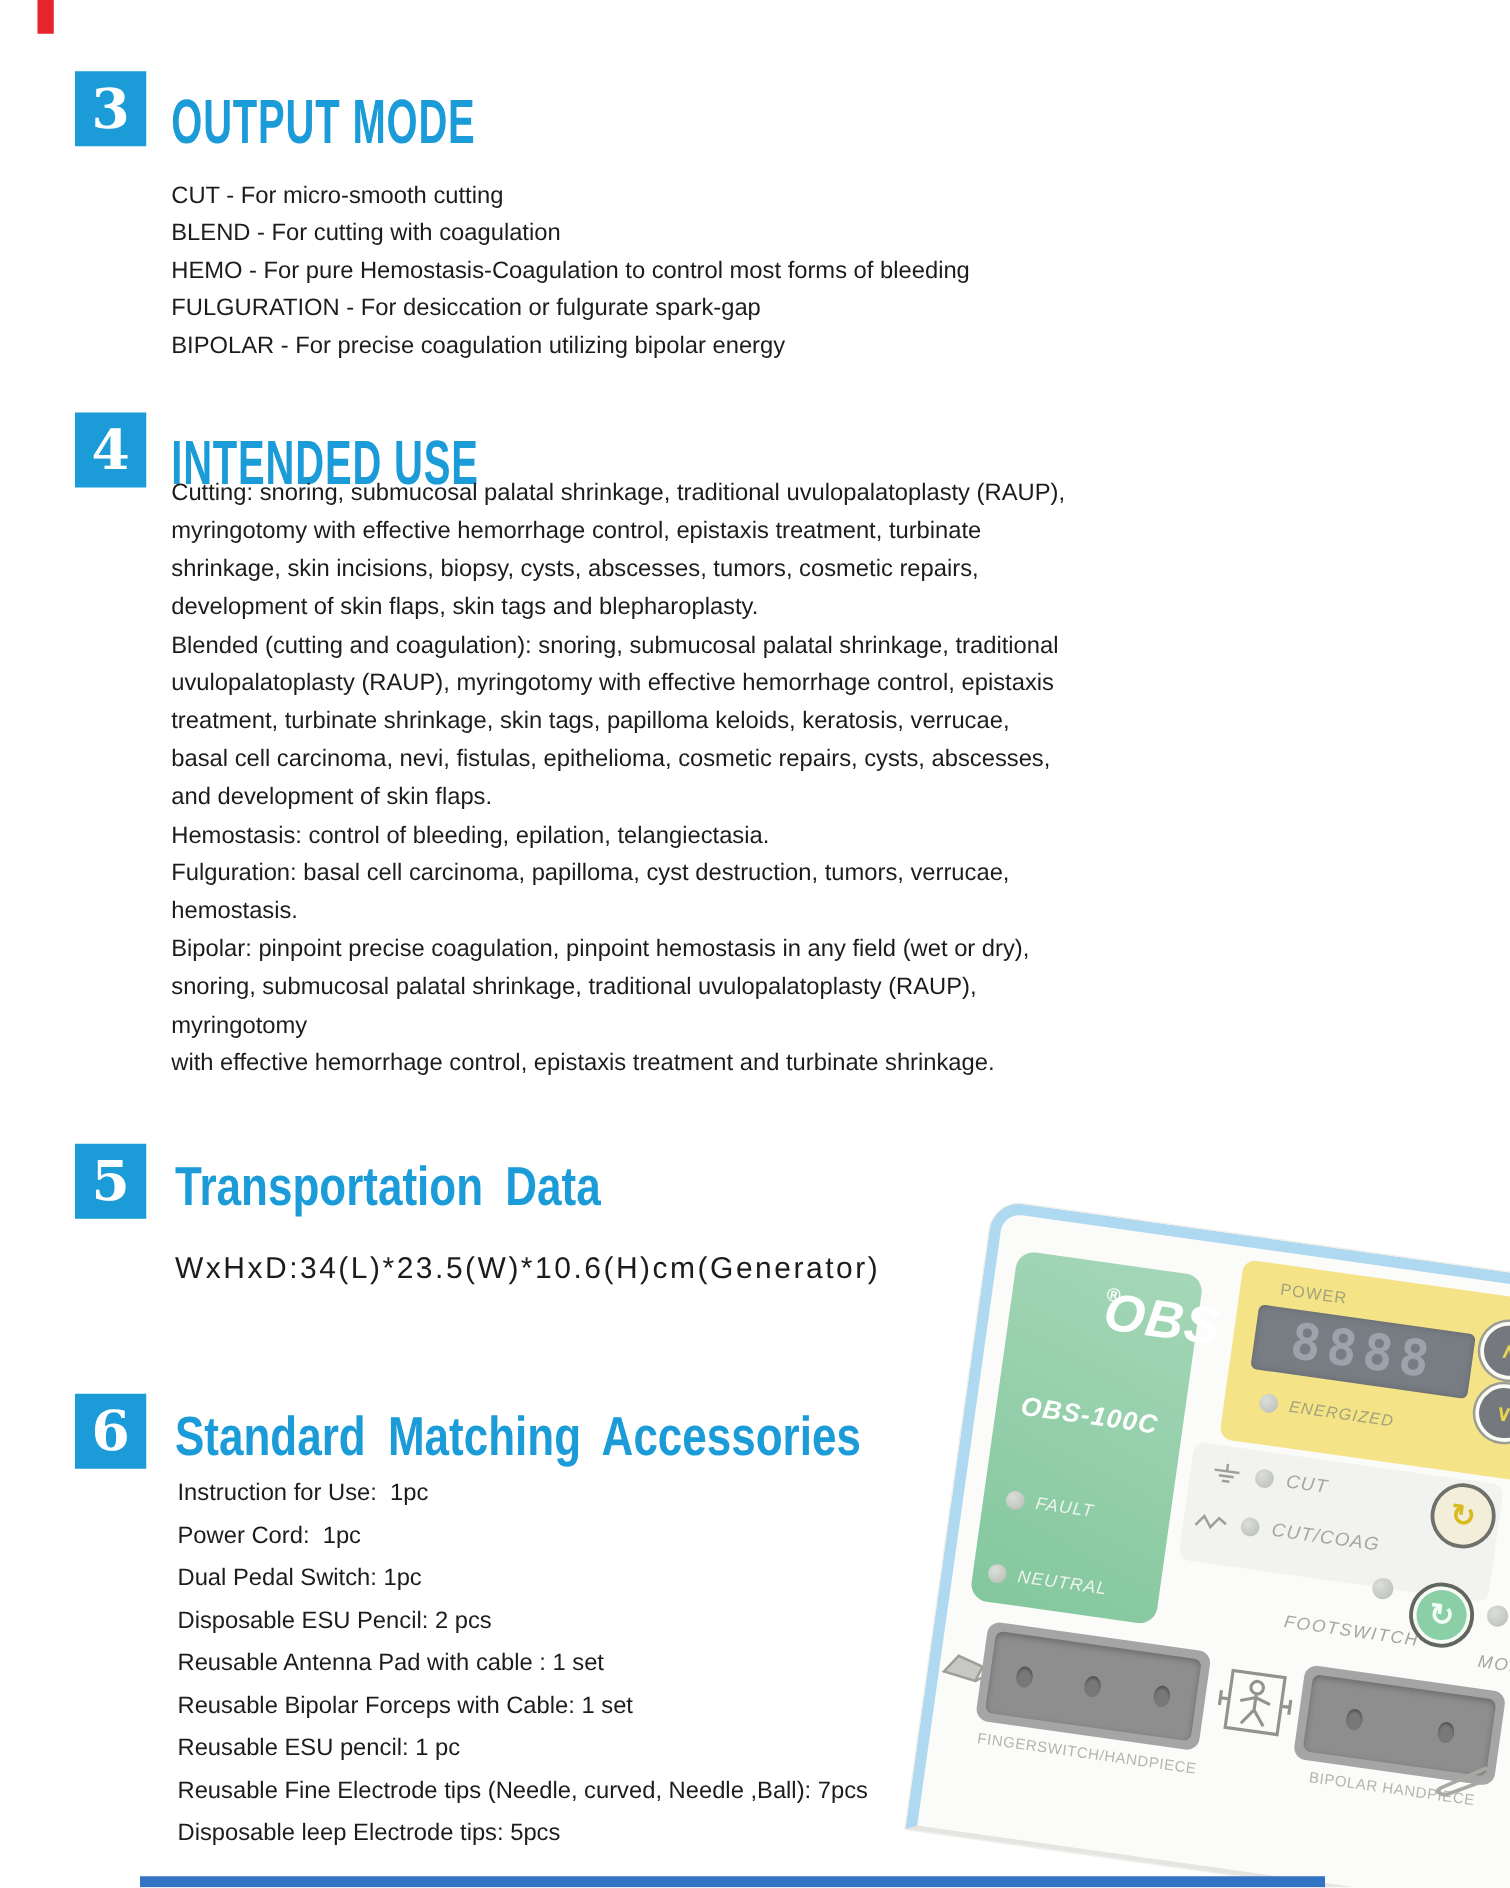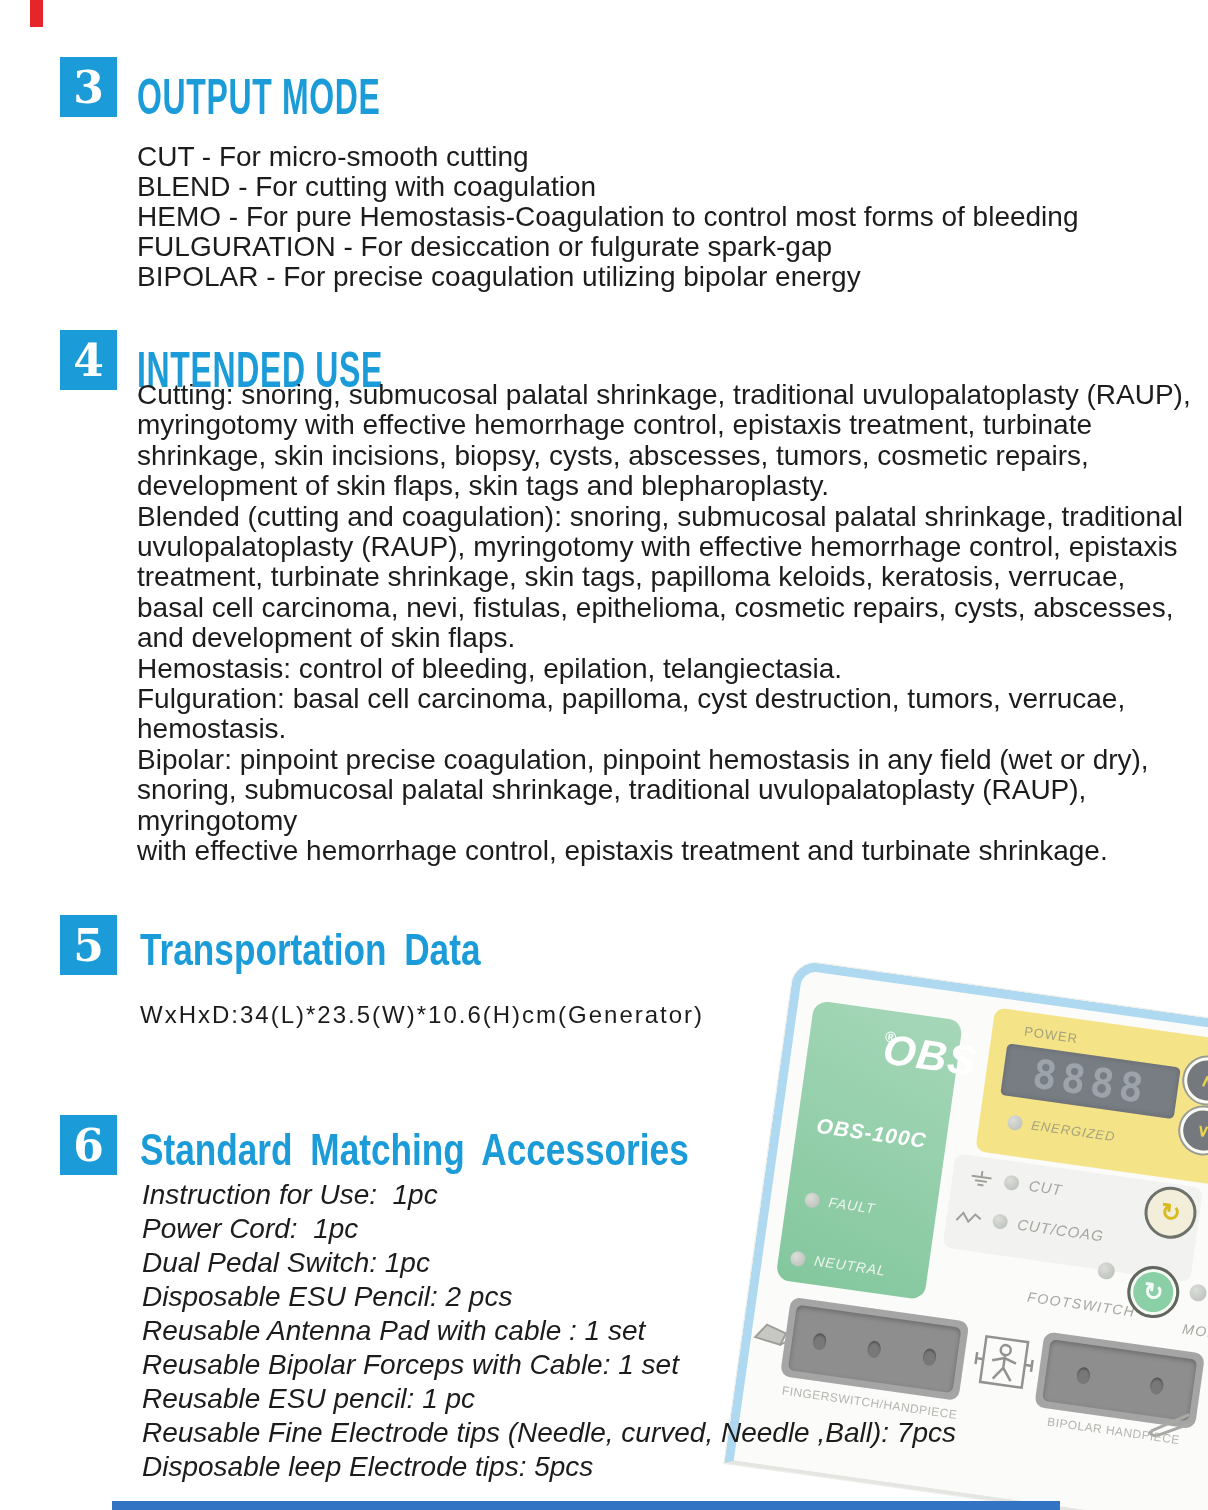--- a/index.html
+++ b/index.html
@@ -19,24 +19,24 @@
   
   .htitle{position:absolute;color:#1b9cd8;font-weight:bold;white-space:nowrap;z-index:2;
           transform-origin:left top;line-height:1;}
   .h-cond{font-size:50px;letter-spacing:1px;transform:scaleX(0.64);}
   .ht3{left:137px;top:72px;} .ht4{left:137px;top:345px;}
   .h-round{font-size:44px;letter-spacing:0px;word-spacing:10px;transform:scaleX(0.80);}
   .ht5{left:140px;top:928px;} .ht6{left:140px;top:1128px;}
 
   
   .pre{white-space:pre;}
-  .body-text{position:absolute;font-size:28px;z-index:2;}
+  .body-text{position:absolute;font-size:19px;z-index:2;}
   .bt3{left:137px;top:142px;line-height:30px;}
   .bt4{left:137px;top:380px;line-height:30.4px;}
-  .bt6{left:142px;top:1178px;line-height:34px;font-style:italic;}
+  .bt6{left:142px;top:1178px;line-height:34px;}
   .transport{position:absolute;left:140px;top:1000px;font-size:24px;line-height:29px;
              letter-spacing:2px;z-index:2;}
   .transport .indent{padding-left:115px;}
 
   
   .device{position:absolute;left:795px;top:960px;width:565px;height:495px;
           transform:rotate(8deg);transform-origin:0 0;z-index:0;
           background:#fbfbf9;border-left:9px solid #aed9f0;border-top:9px solid #aed9f0;
           border-bottom:4px solid #e5e5e2;border-radius:24px 8px 0 0;
           box-shadow:0 0 0 1px #efefec;}

